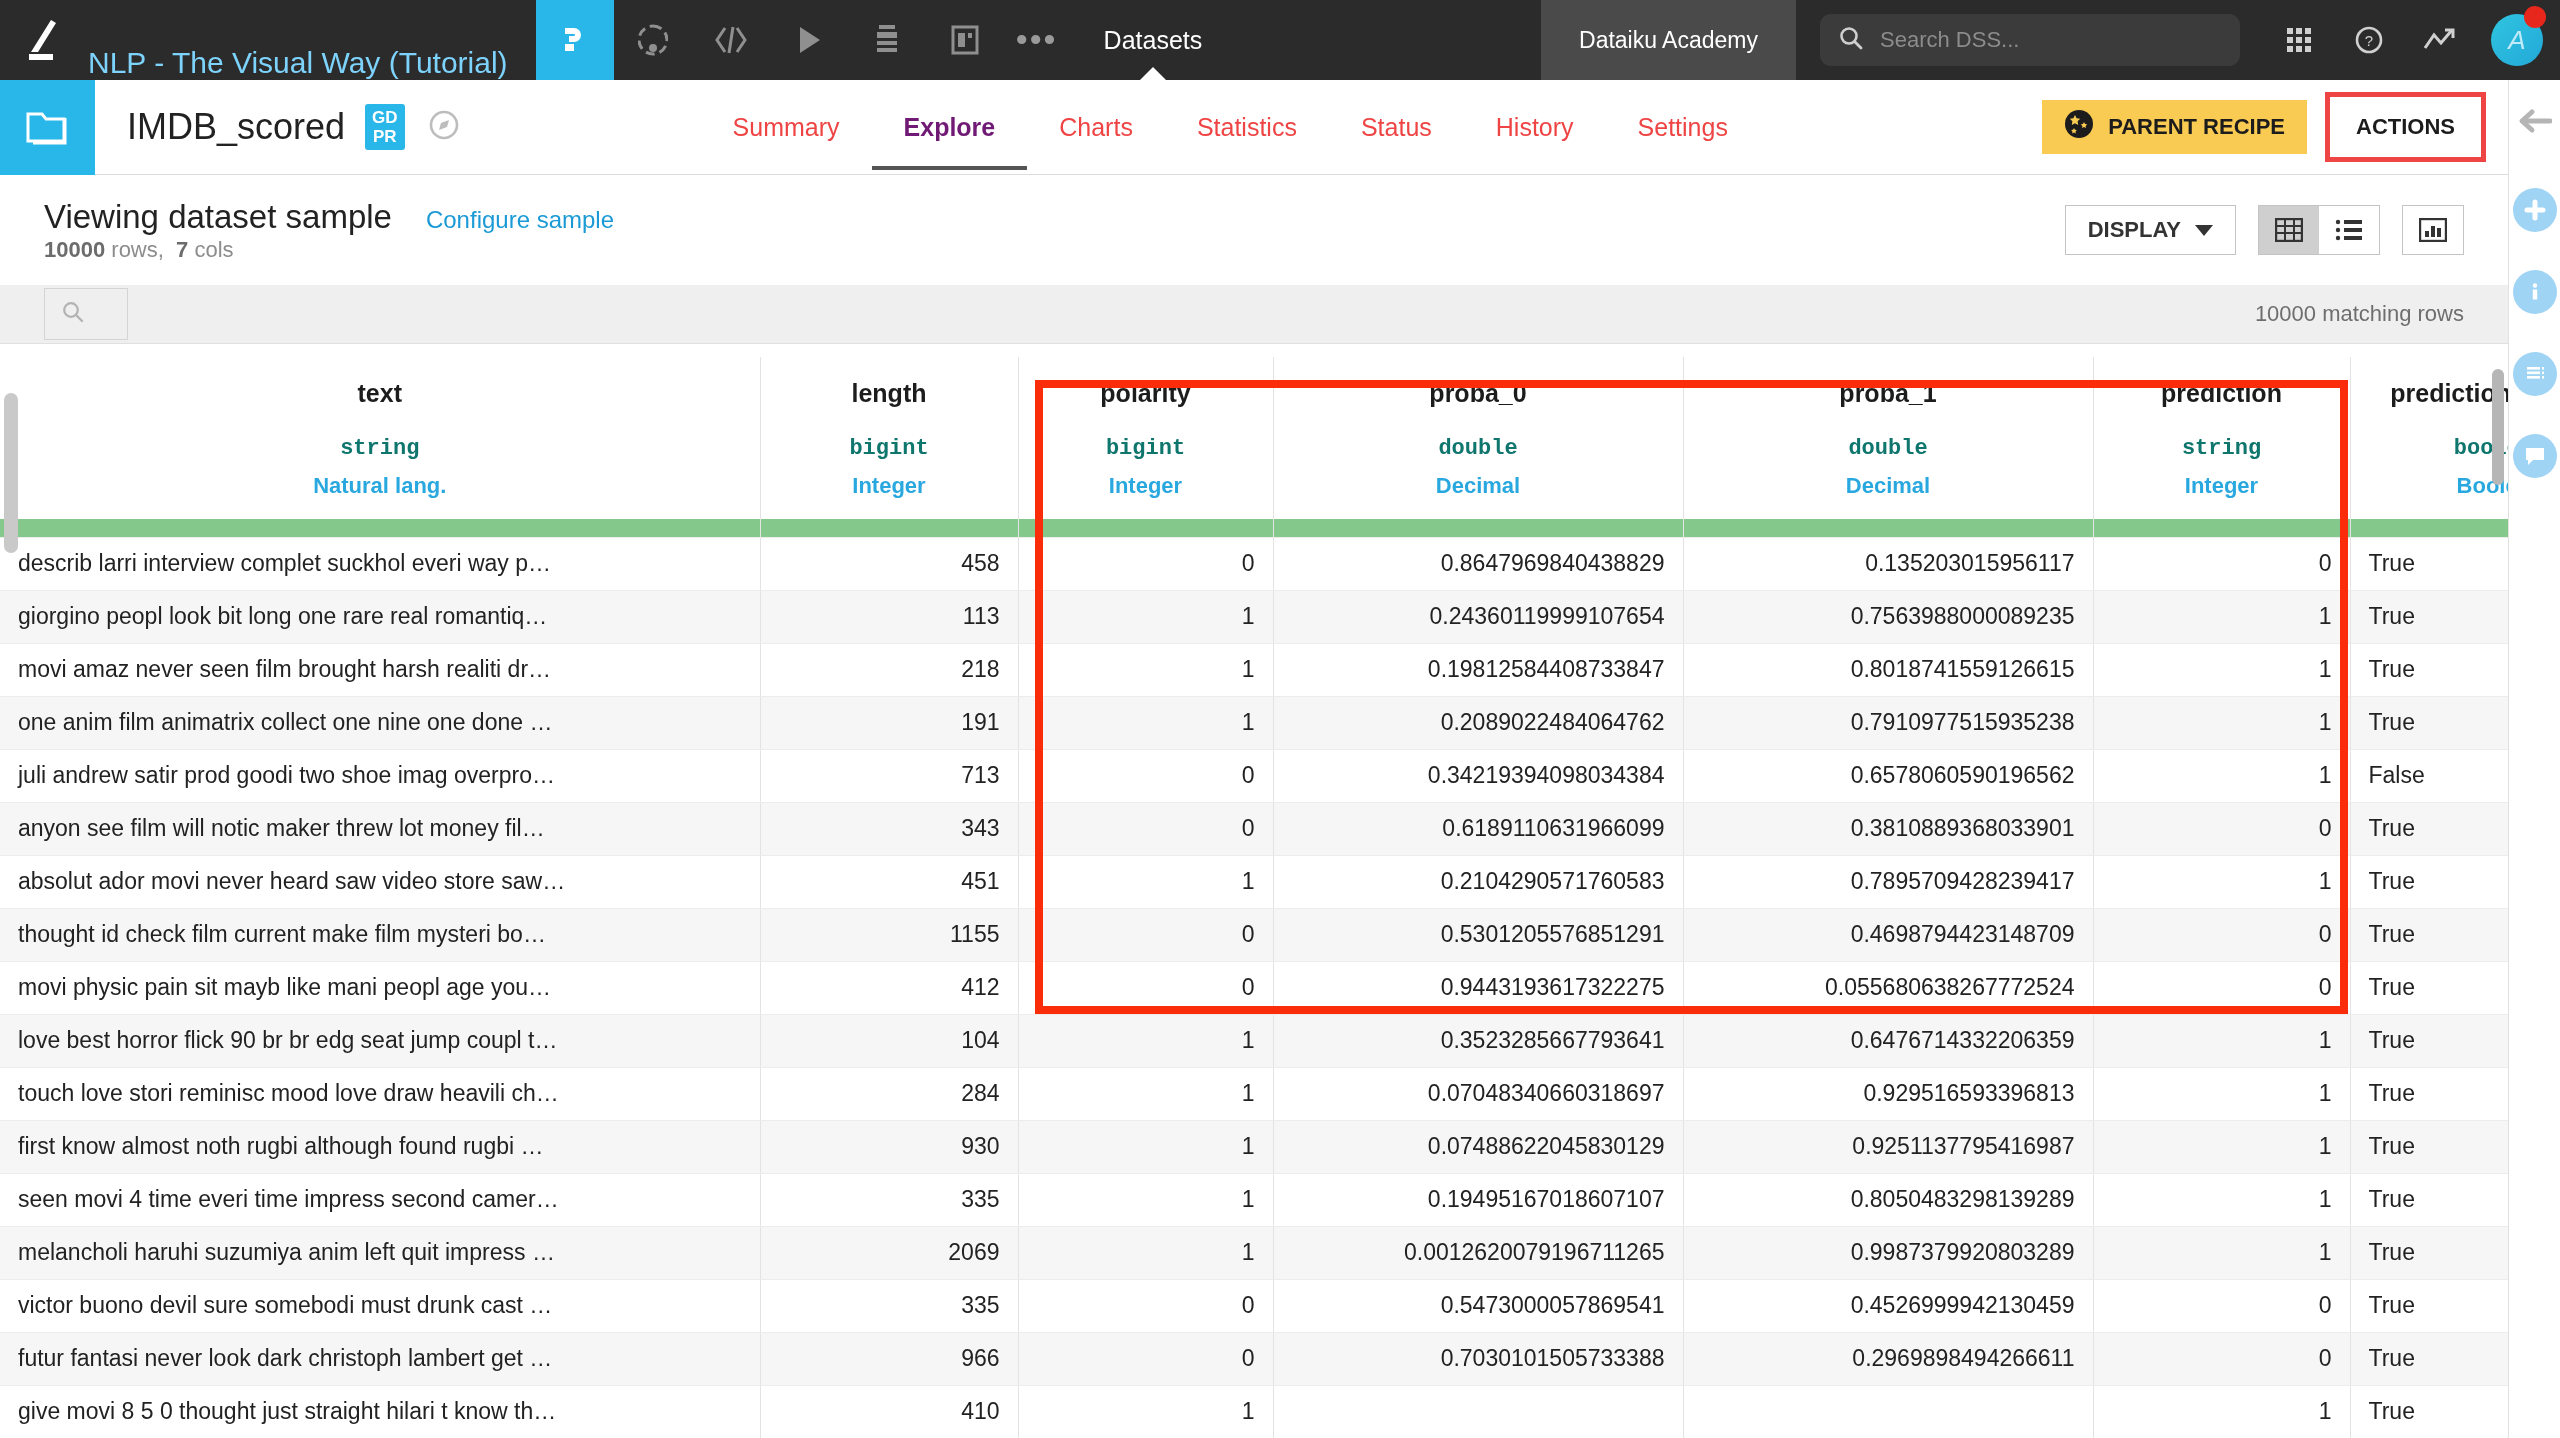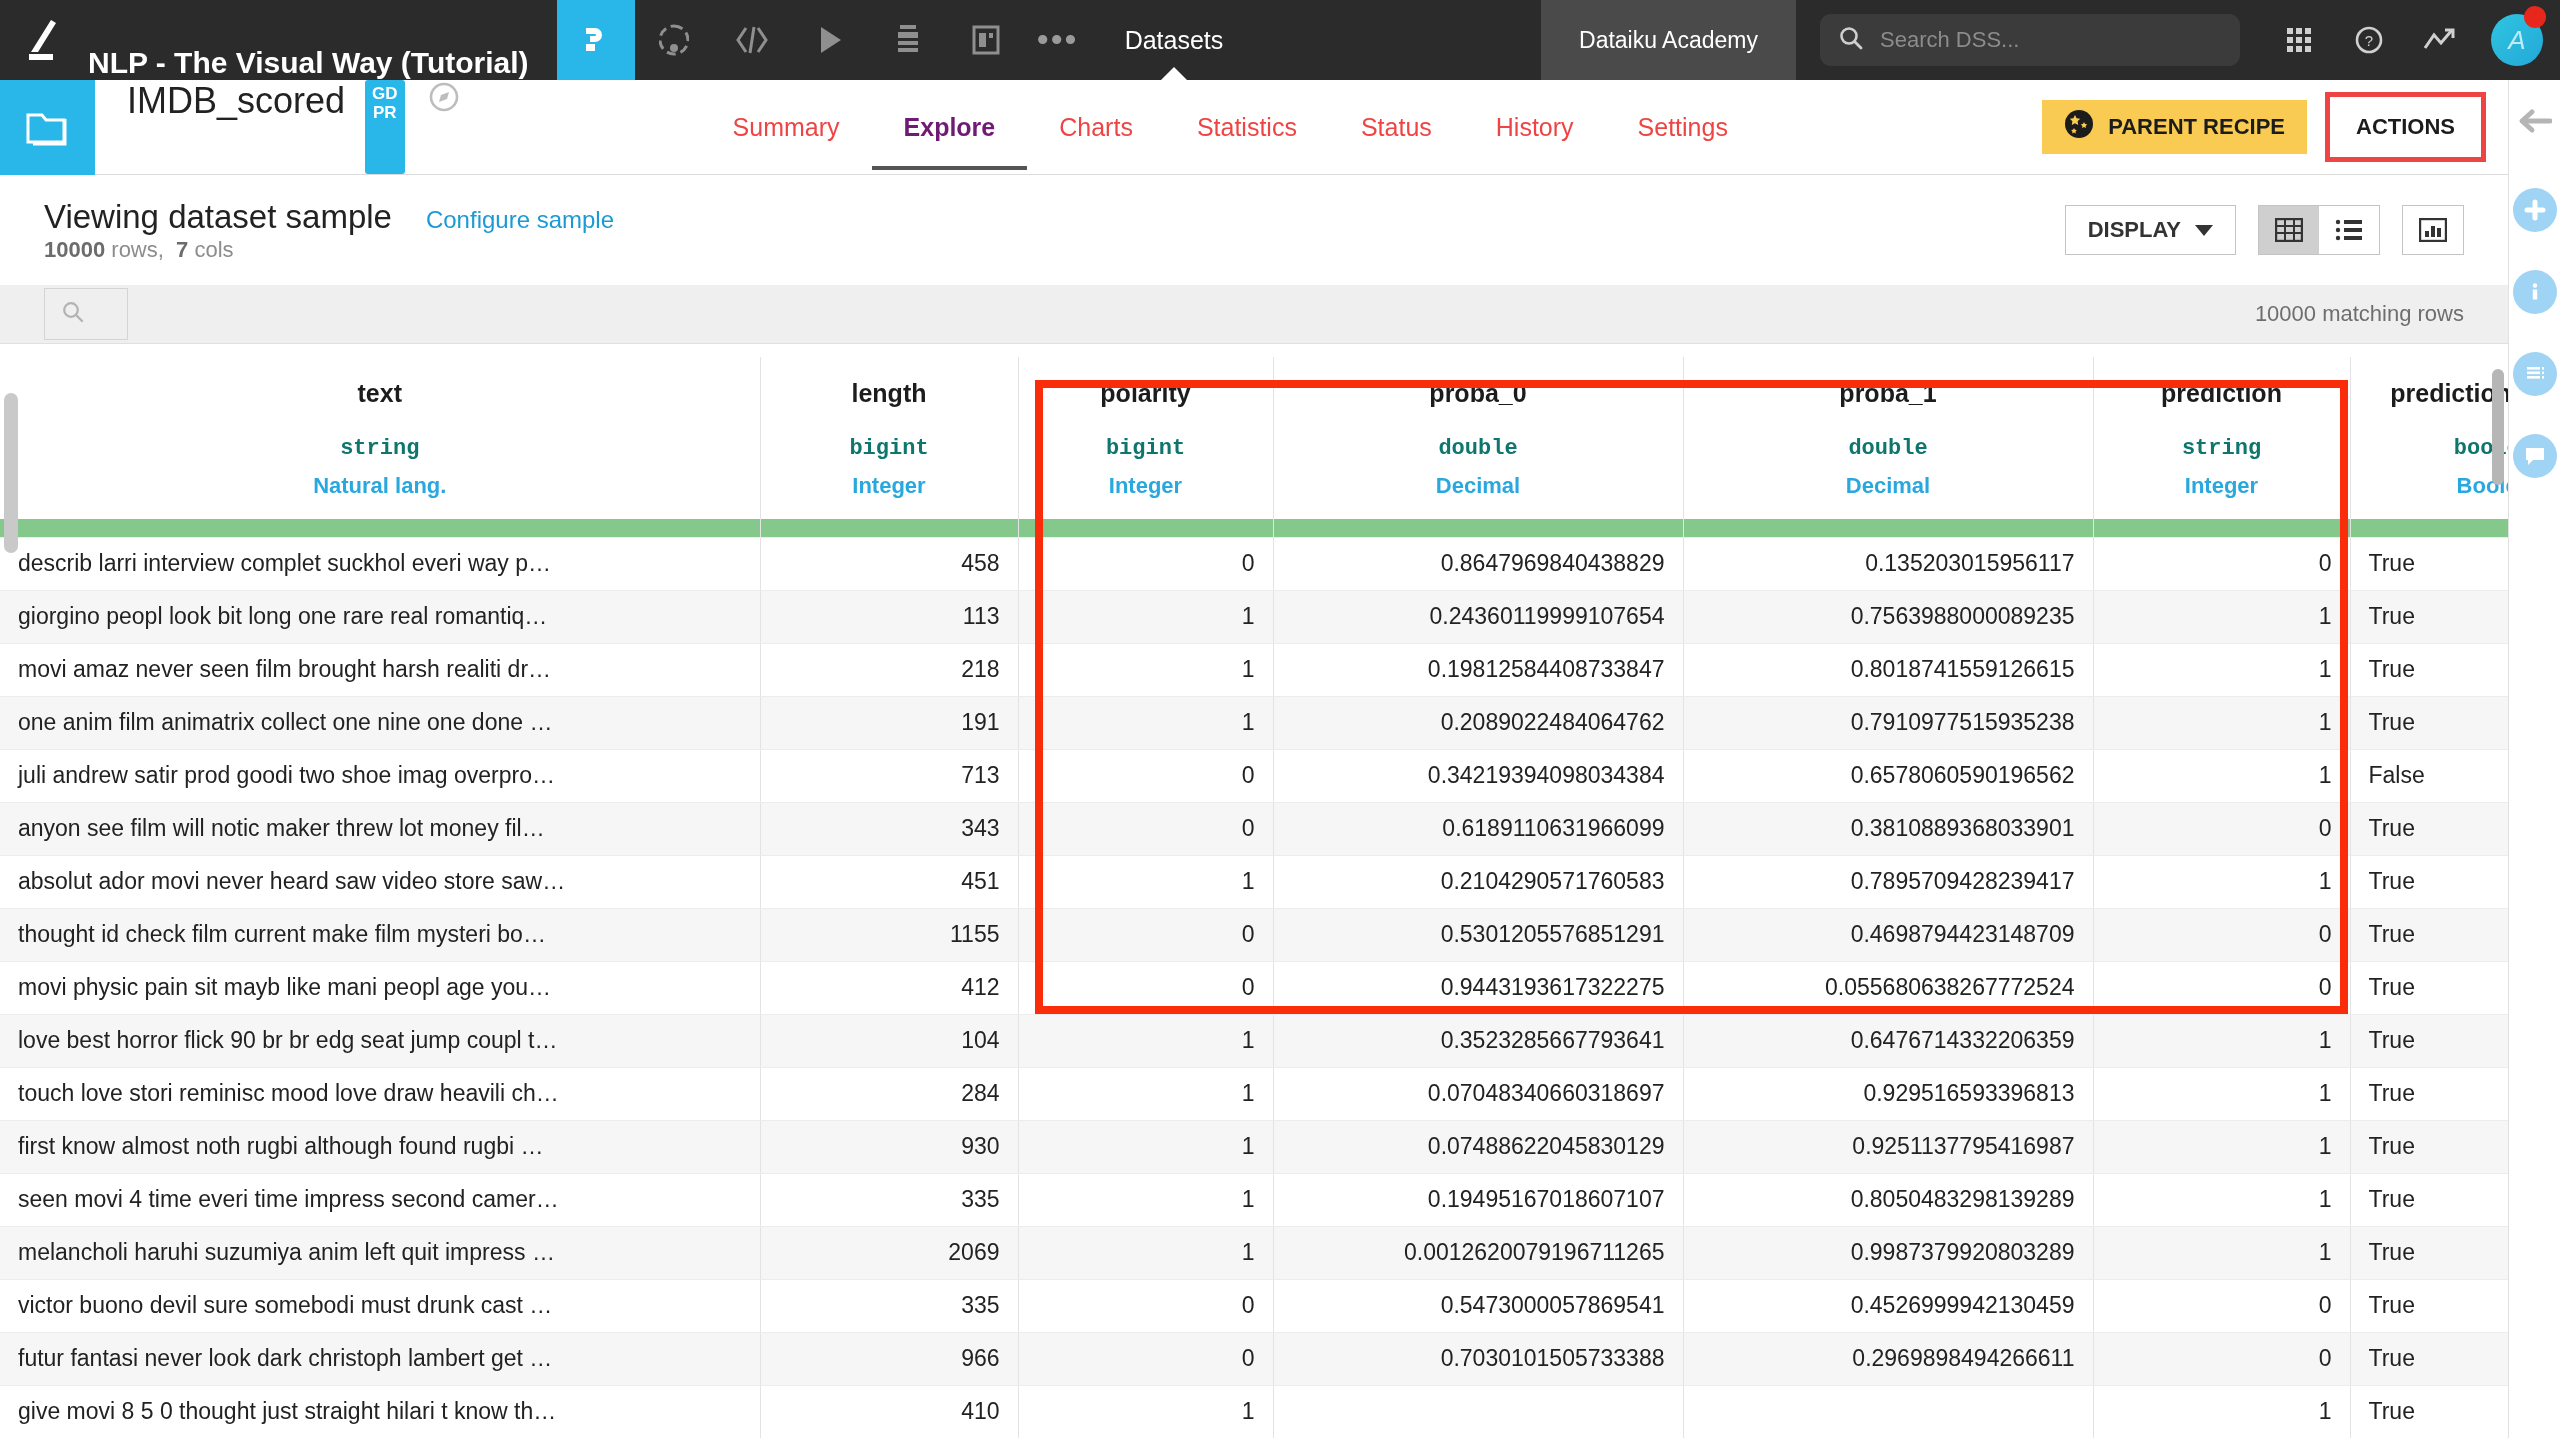--- a/index.html
+++ b/index.html
@@ -15,21 +15,21 @@
     position: absolute; top: 0; left: 0;
     width: 2560px; height: 80px;
     background: #2b2b2b;
     display: flex; align-items: stretch;
   }
   .dku-logo {
     width: 88px; display: flex; align-items: center; justify-content: center;
   }
   .project-name {
     display: flex; align-items: center;
-    color: #ffffff; font-size: 30px; font-weight: 700;
+    color: #7dd3fc; font-size: 30px; font-weight: 400;
     padding-right: 28px; white-space: nowrap; margin-top: 46px;
   }
   .nav-icon {
     width: 78px; display: flex; align-items: center; justify-content: center;
     cursor: pointer;
   }
   .nav-icon.active { background: #29b6e8; }
   .nav-more {
     width: 66px; display:flex; align-items:center; justify-content:center;
     color:#9a9a9a; font-size: 34px; letter-spacing:2px; line-height: 0.4;
@@ -74,21 +74,21 @@
     position: absolute; top: 6px; right: 14px;
     width: 22px; height: 22px; border-radius: 50%; background: #e8271c;
   }
 
   
   .ds-header {
     position: absolute; top: 80px; left: 0;
     width: 2508px; height: 95px;
     background: #ffffff;
     border-bottom: 1px solid #dcdcdc;
-    display: flex; 
+    display: flex; align-items: center;
   }
   .ds-folder-tile {
     width: 95px; height: 95px; background: #29b6e8;
     display:flex; align-items:center; justify-content:center; flex: 0 0 95px;
   }
   .ds-title {
     font-size: 36px; color: #222; padding-left: 32px; white-space: nowrap;
   }
   .gdpr-badge {
     margin-left: 20px; background: #29b6e8; color:#fff;

